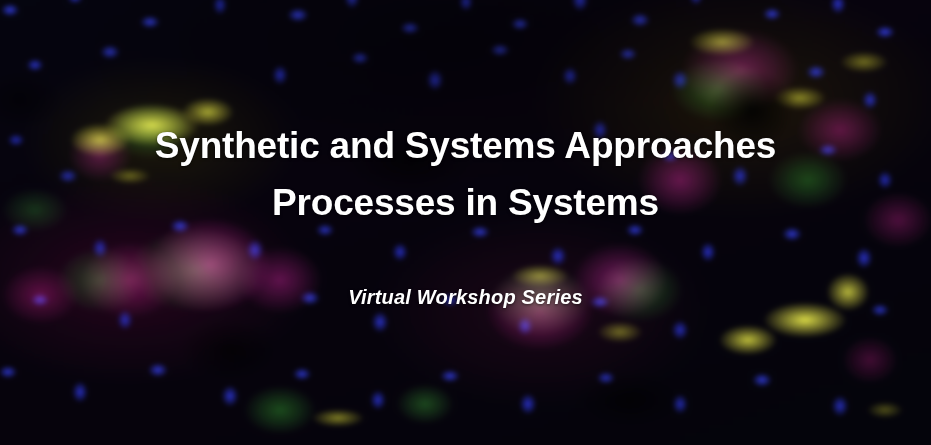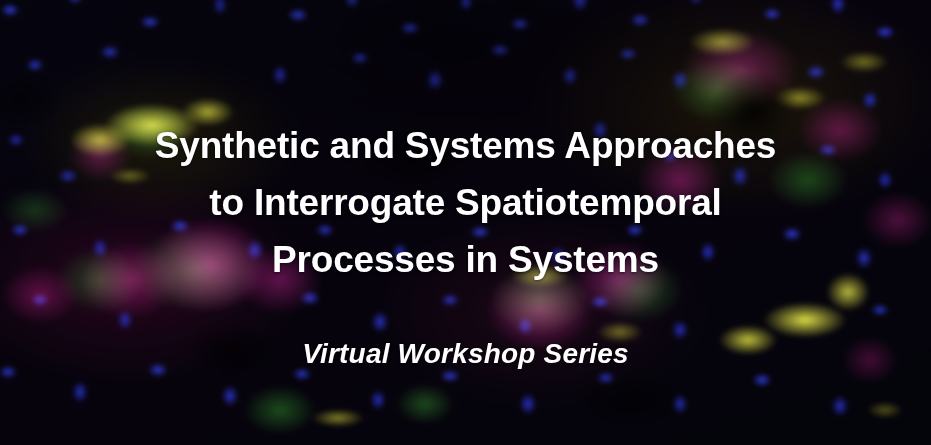--- a/index.html
+++ b/index.html
@@ -188,21 +188,21 @@
     font-size:37px;
     font-weight:bold;
     line-height:57px;
     letter-spacing:-.2px;
     text-shadow:0 1px 3px rgba(0,0,0,.55);
   }
   #title .tline{display:block;}
   #subtitle{
     margin:0;
     padding-top:46px;
-    font-size:28px;
+    font-size:20px;
     font-weight:bold;
     font-style:italic;
     line-height:40px;
     letter-spacing:.2px;
     text-shadow:0 1px 3px rgba(0,0,0,.55);
   }
 </style>
 </head>
 <body>
 
@@ -214,19 +214,18 @@
     <div class="bg-layer" id="bg-nuclei2"></div>
     <div class="bg-layer" id="bg-magenta"></div>
     <div class="bg-layer" id="bg-green"></div>
     <div class="bg-layer" id="bg-yellow"></div>
     <div class="bg-layer" id="bg-voids"></div>
   </div>
 
   <div id="text-block">
     <h1 id="title">
       <span class="tline">Synthetic and Systems Approaches</span>
-      <span class="tline">to Interrogate Spatiotemporal</span>
       <span class="tline">Processes in Systems</span>
     </h1>
     <p id="subtitle">Virtual Workshop Series</p>
   </div>
 
 </div>
 
 </body></html>

